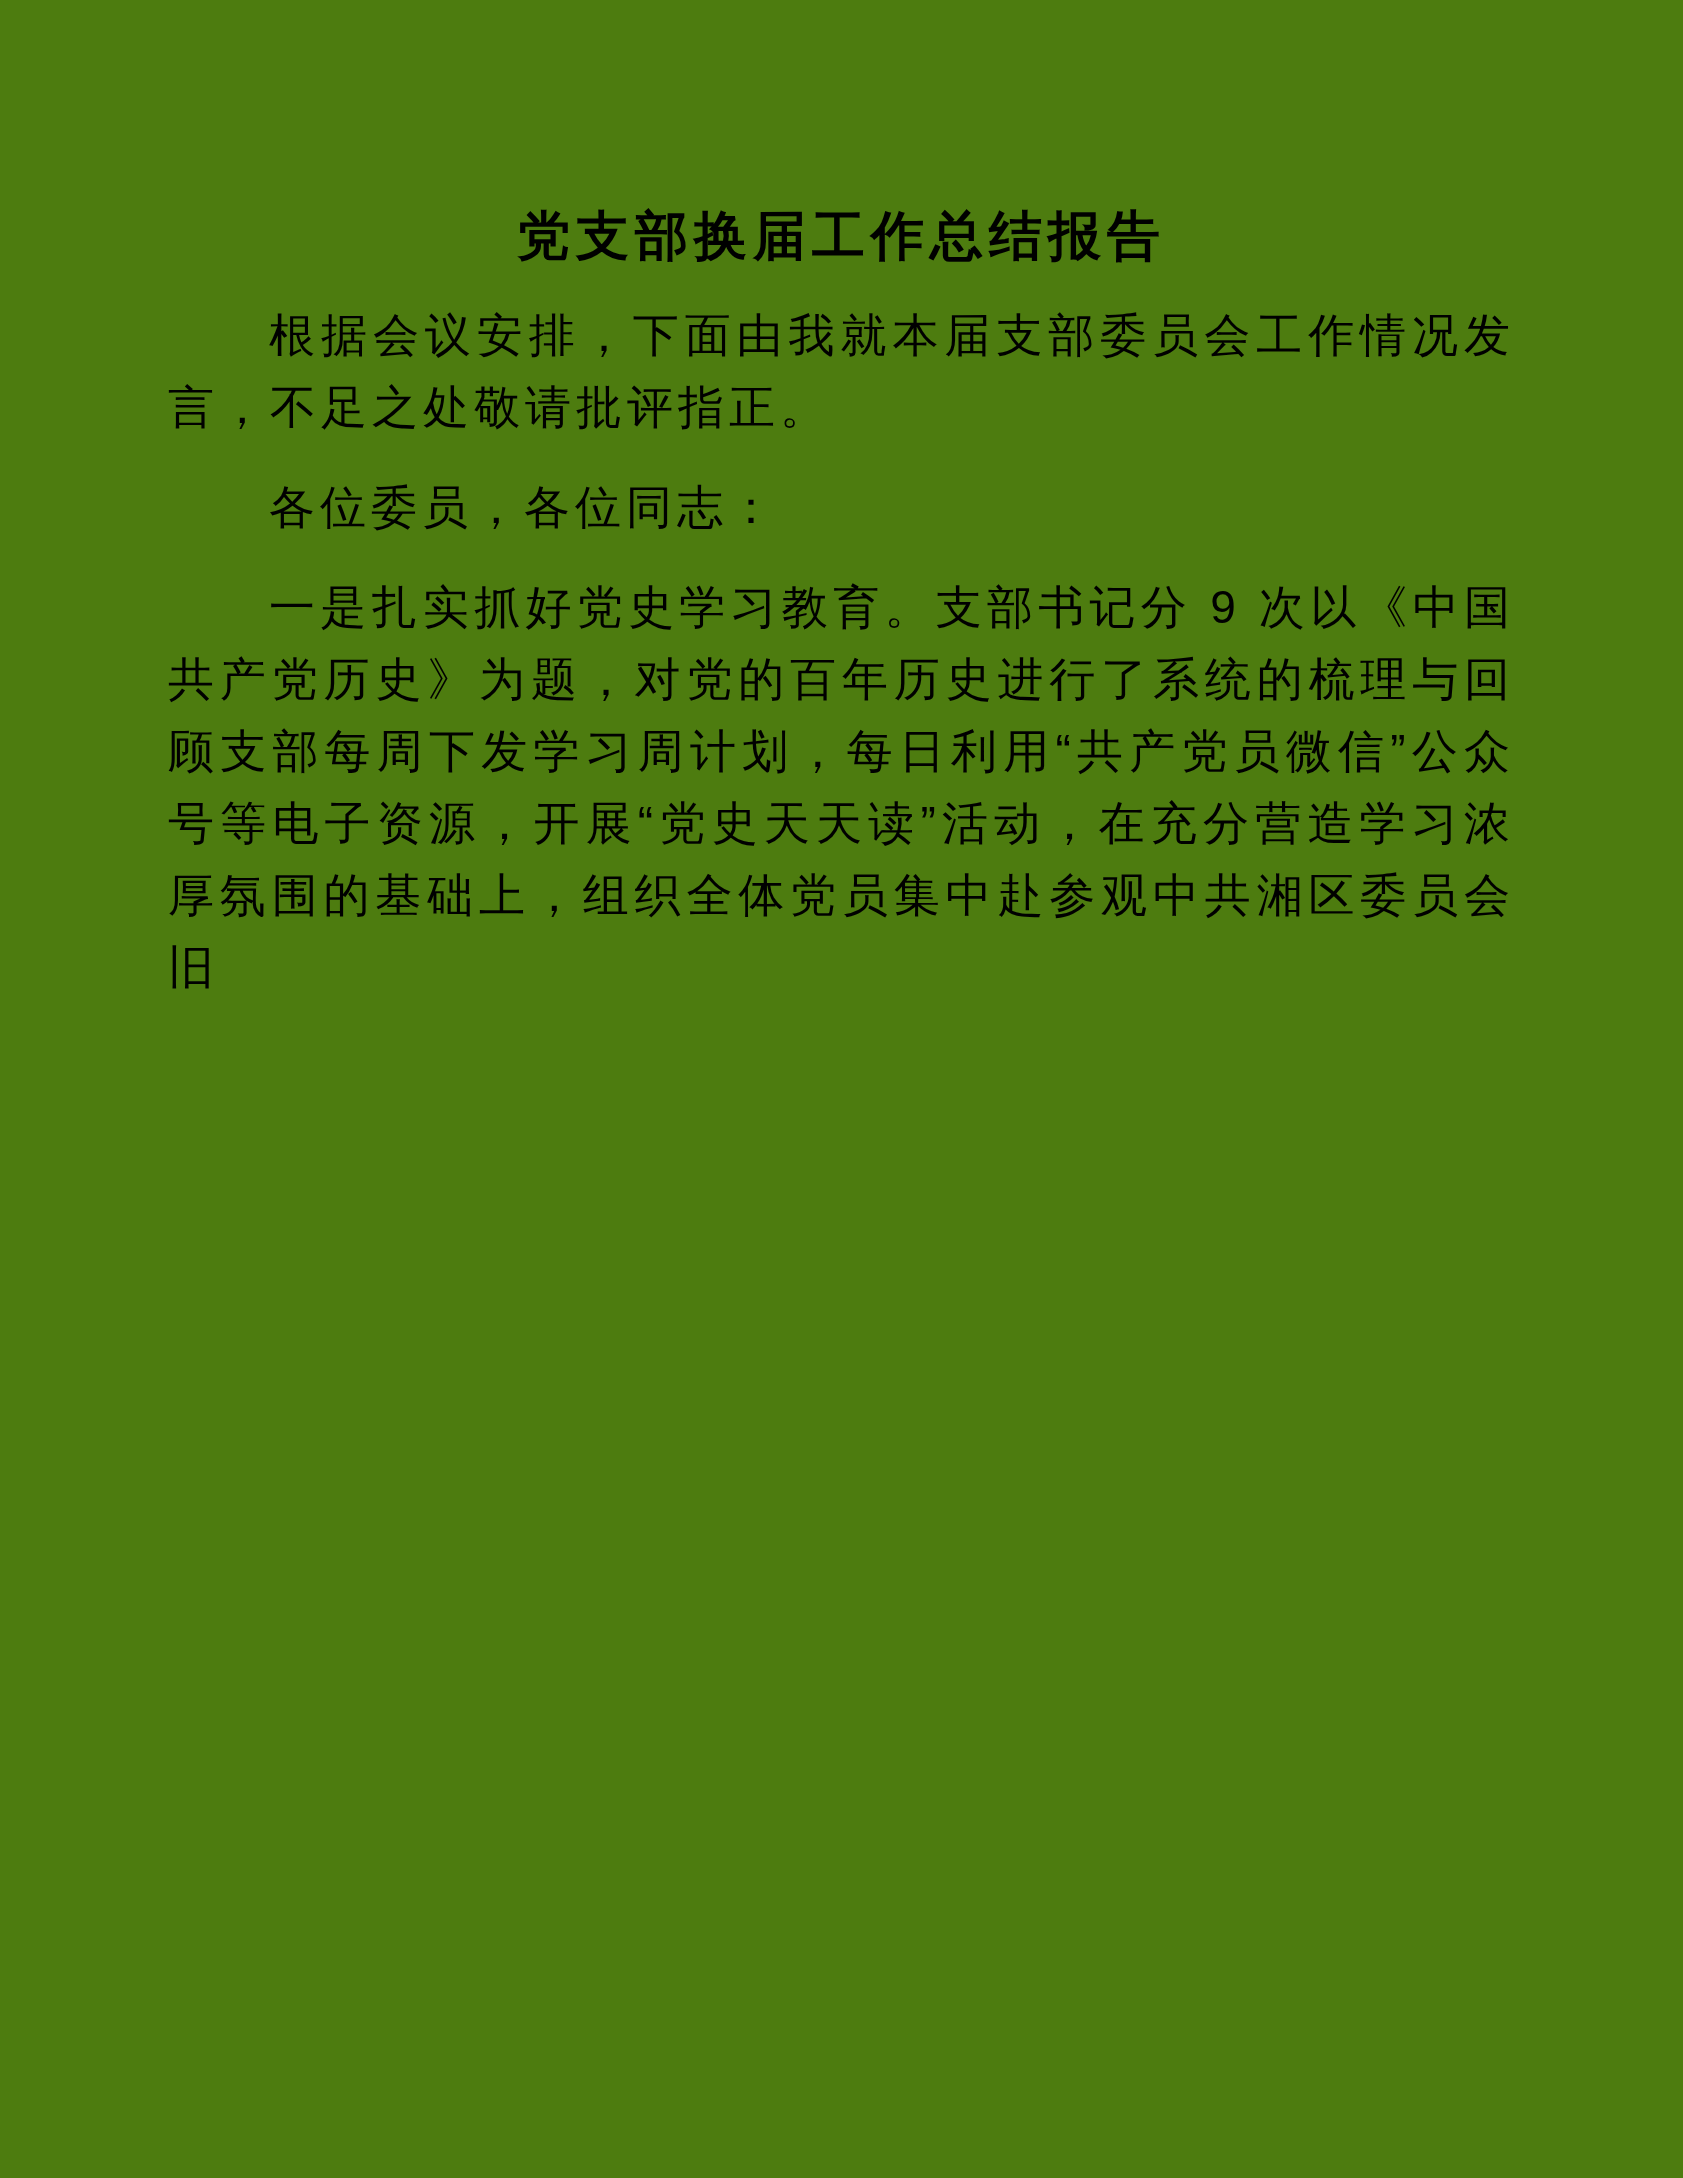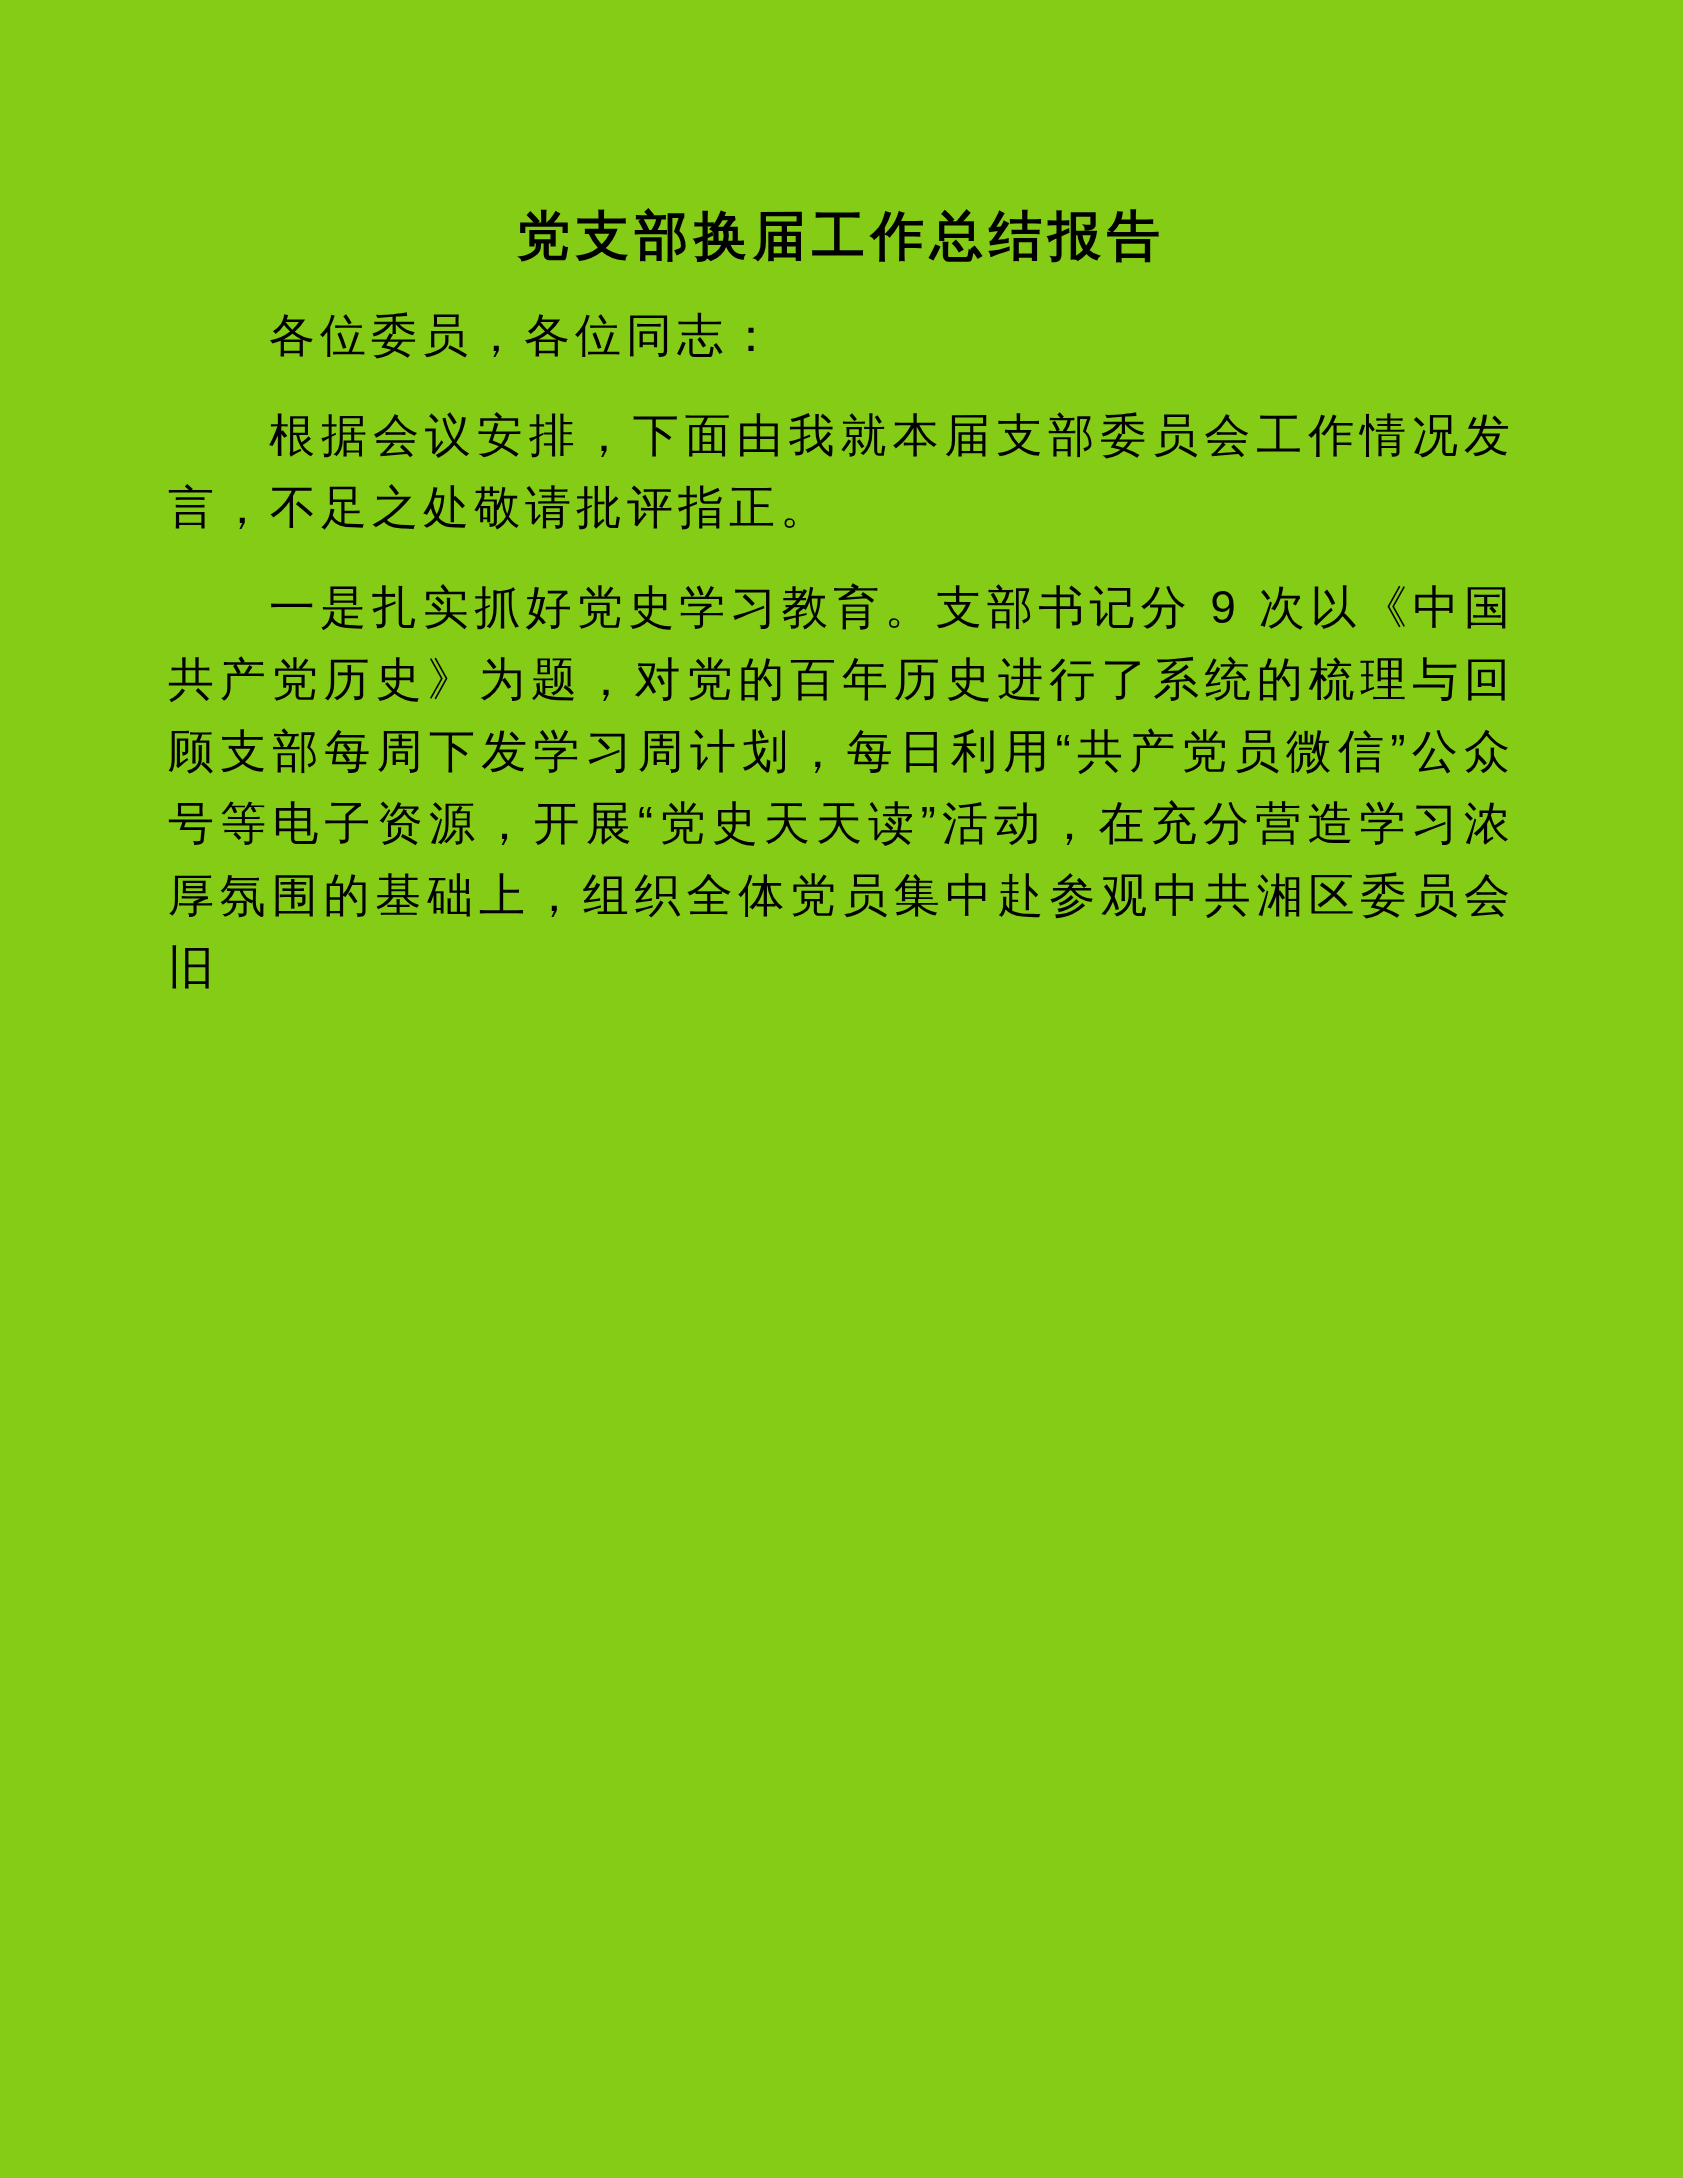--- a/index.html
+++ b/index.html
@@ -12,21 +12,21 @@
       height: 2178px;
       color: #000000;
       font-family: "Liberation Sans", sans-serif;
       overflow: hidden;
     }
     .page {
       box-sizing: border-box;
       width: 1683px;
       height: 2178px;
       padding: 198px 168px 0 168px;
-      background: #84cc16;
+      background: #4d7c0f;
     }
     .doc-title {
       font-size: 53px;
       font-weight: 700;
       line-height: 75px;
       text-align: center;
       letter-spacing: 6px;
       margin: 0 0 26px 0;
     }
     .para {
@@ -42,22 +42,22 @@
     .para:last-child {
       margin-bottom: 0;
     }
   </style>
 </head>
 <body>
 
 <div class="page">
   <h1 class="doc-title">党支部换届工作总结报告</h1>
 
+  <p class="para">根据会议安排，下面由我就本届支部委员会工作情况发言，不足之处敬请批评指正。</p>
+
   <p class="para">各位委员，各位同志：</p>
-
-  <p class="para">根据会议安排，下面由我就本届支部委员会工作情况发言，不足之处敬请批评指正。</p>
 
 
 
 
   <p class="para">一是扎实抓好党史学习教育。支部书记分 9 次以《中国共产党历史》为题，对党的百年历史进行了系统的梳理与回顾支部每周下发学习周计划，每日利用“共产党员微信”公众号等电子资源，开展“党史天天读”活动，在充分营造学习浓厚氛围的基础上，组织全体党员集中赴参观中共湘区委员会旧</p>
 </div>
 
 
 </body></html>

